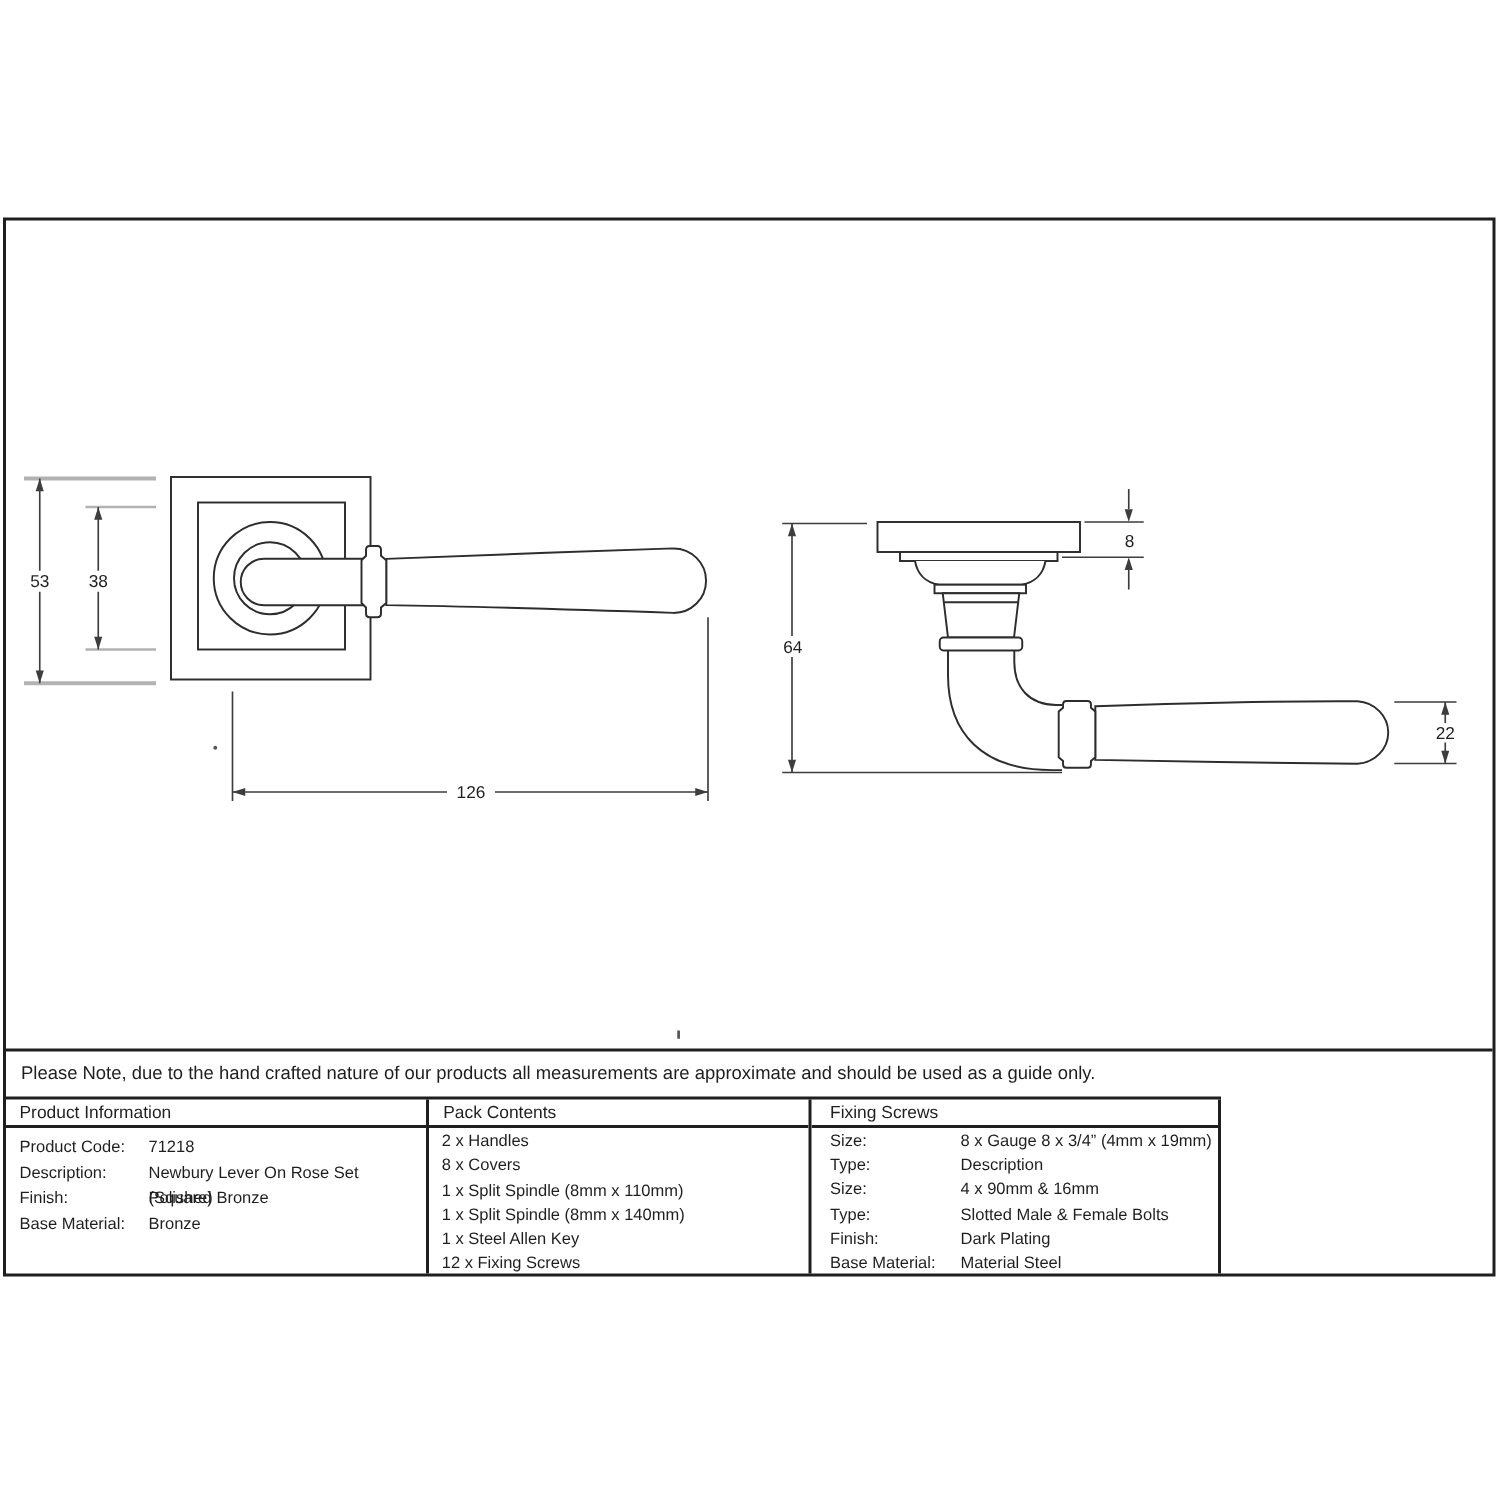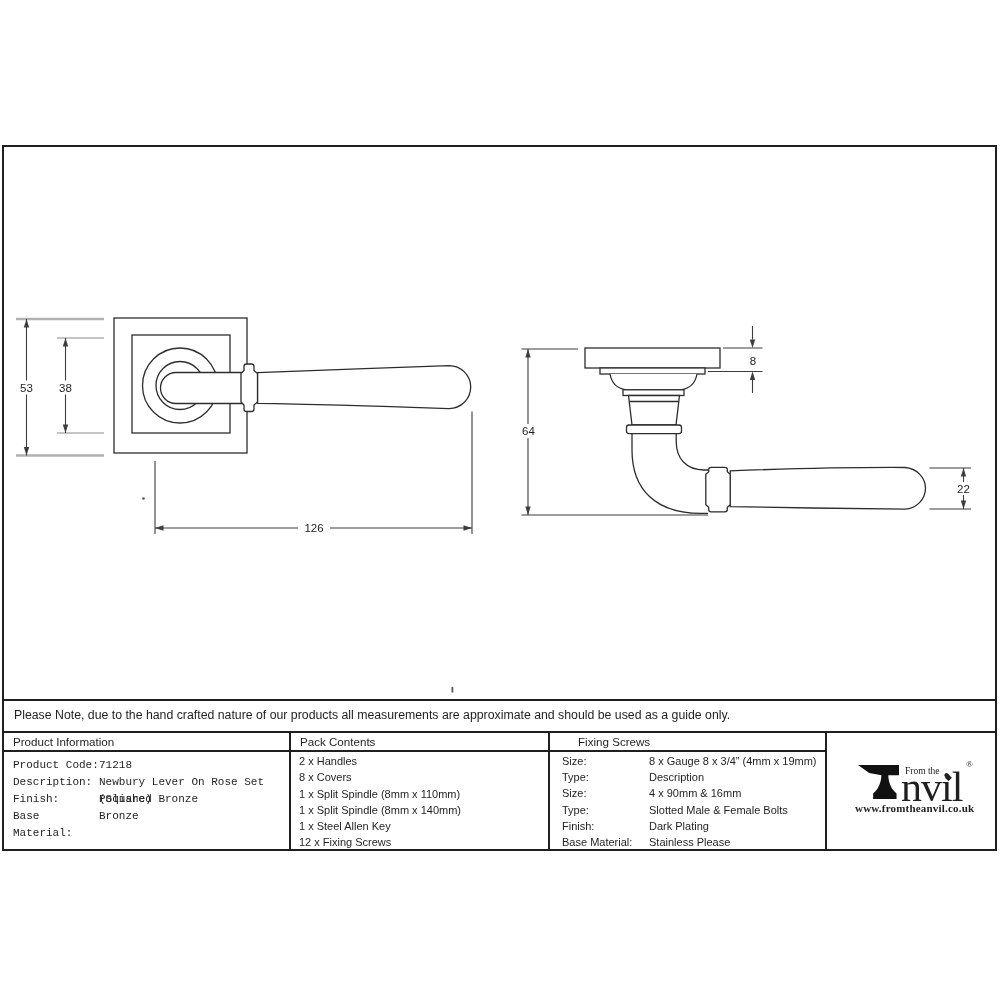--- a/index.html
+++ b/index.html
@@ -3,33 +3,33 @@
 <meta charset="utf-8">
 <style>
   html,body{margin:0;padding:0;background:#fff;}
   .canvas{position:relative;width:1000px;height:1000px;background:#fff;overflow:hidden;
           font-family:"Liberation Sans","DejaVu Sans",sans-serif;color:#1f1f1f;}
   .frame{position:absolute;left:2px;top:145px;width:991px;height:702px;border:2px solid #1f1f1f;}
   .drawing{position:absolute;left:0;top:0;width:991px;height:552px;display:block;}
   .note-row{position:absolute;left:0;top:552px;width:991px;height:30px;border-top:2px solid #1f1f1f;
             box-sizing:border-box;}
   .note-row span{display:block;padding:7px 0 0 10px;font-size:12.3px;}
-  .tables{position:absolute;left:0;top:584px;width:991px;height:118px;border-top:2px solid #1f1f1f;
+  .tables{position:absolute;left:0;top:584px;width:810px;height:118px;border-top:2px solid #1f1f1f;
           box-sizing:border-box;display:flex;align-items:stretch;}
   .col{box-sizing:border-box;overflow:hidden;}
   .col1{width:285px;}
   .col2{width:259px;border-left:2px solid #1f1f1f;}
   .col3{width:277px;border-left:2px solid #1f1f1f;}
   .col4{flex:1;border-left:2px solid #1f1f1f;position:relative;}
   .thead{height:17px;border-bottom:2px solid #1f1f1f;font-size:11.6px;line-height:17px;}
   .col1 .thead{padding-left:9px;}
   .col2 .thead{padding-left:9px;}
-  .col3 .thead{padding-left:28px;}
+  .col3 .thead{padding-left:12px;}
   .tbody{font-size:11px;}
-  .pi{padding:5px 0 0 9px;font-family:Liberation Mono, monospace;}
+  .pi{padding:5px 0 0 9px;}
   .pi .row{display:flex;height:17px;line-height:17px;}
   .pi .lbl{width:86px;flex:none;}
   .pc{padding:1px 0 0 8px;}
   .pc .item{height:16.3px;line-height:16.3px;}
   .fs{padding:1px 0 0 12px;}
   .fs .row{display:flex;height:16.2px;line-height:16.2px;}
   .fs .lbl{width:87px;flex:none;}
   
   .logo{position:absolute;inset:0;font-family:"Liberation Serif","DejaVu Serif",serif;}
   .anvil-glyph{position:absolute;left:31px;top:29px;width:41px;height:39px;}
@@ -186,21 +186,21 @@
           <div class="row">
             <span class="lbl">Type:</span>
             <span class="val">Slotted Male &amp; Female Bolts</span>
           </div>
           <div class="row">
             <span class="lbl">Finish:</span>
             <span class="val">Dark Plating</span>
           </div>
           <div class="row">
             <span class="lbl">Base Material:</span>
-            <span class="val">Stainless Please</span>
+            <span class="val">Material Steel</span>
           </div>
         </div>
       </div>
 
       <div class="col col4">
         <div class="logo">
           <svg class="anvil-glyph" viewBox="0 0 42 38">
             <path fill="#111" d="M0,2 L42,2 L42,12.5 L31,12.5 C31.4,19.5 33.6,25.5 37.4,29.2 L39.5,31.2 L39.5,37 L15.5,37 L15.5,31.2 L17.6,29.2 C21.4,25.5 23.6,19.5 24,12.5 L11.5,10.2 Z"></path>
           </svg>
           <span class="from-the">From the</span>

